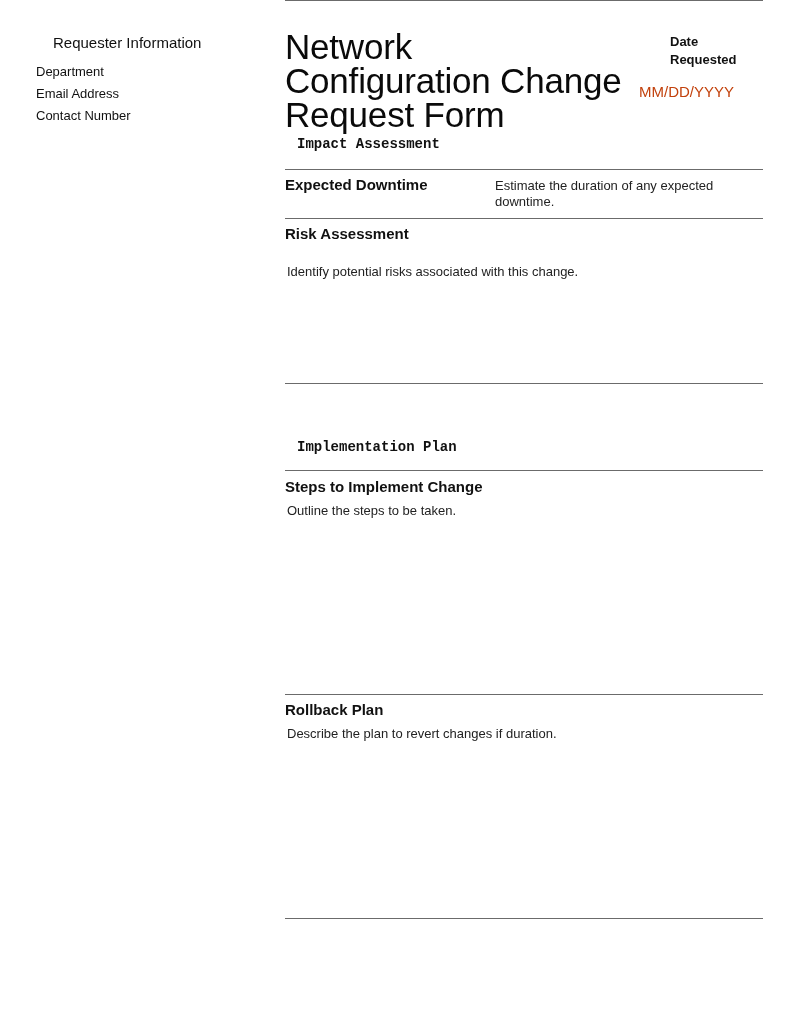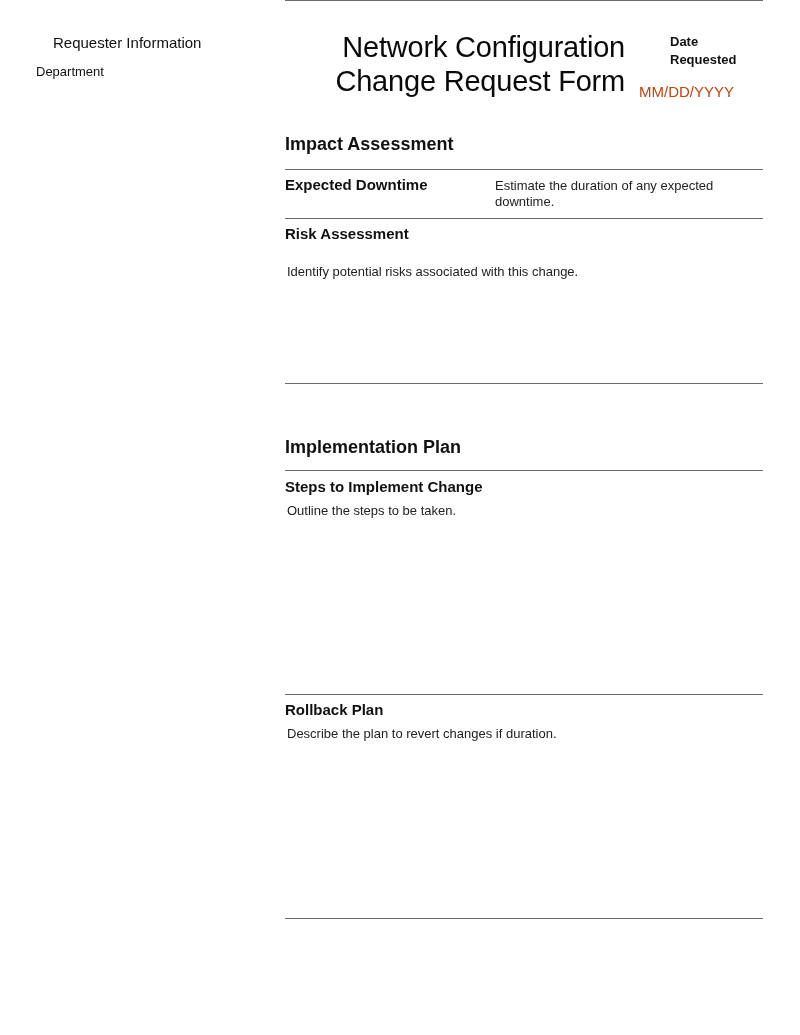--- a/index.html
+++ b/index.html
@@ -7,37 +7,39 @@
   body { position: relative; font-family: "Liberation Sans", sans-serif; color: #111111; }
 
   .sidebar { position: absolute; left: 36px; top: 33px; width: 220px; }
   .sidebar-title { font-size: 15px; font-weight: normal; color: #111; margin-left: 17px; line-height: 20px; }
   .sidebar-list { margin-top: 8px; }
   .sidebar-field { font-size: 13px; line-height: 22px; color: #111; }
 
   .main { position: absolute; left: 285px; top: 0; width: 478px; }
   .top-rule { position: absolute; left: 0; top: 0; width: 478px; height: 1px; background: #6b6b6b; }
 
-  .title { position: absolute; left: 0; top: 30px; width: 340px; font-size: 29px; line-height: 34px; font-weight: normal; color: #0a0a0a; letter-spacing: -0.2px; text-align: right; }
+  .title { position: absolute; left: 0; top: 30px; width: 340px; font-size: 35px; line-height: 34px; font-weight: normal; color: #0a0a0a; letter-spacing: -0.2px; }
   .date-block { position: absolute; left: 354px; top: 33px; }
   .date-label { font-size: 13px; line-height: 18px; color: #111; font-weight: bold; font-weight: 600; padding-left: 31px; }
   .date-value { font-size: 15px; line-height: 18px; color: #c2410c; margin-top: 14px; }
 
-  .section-heading { position: absolute; left: 0; font-size: 18px; line-height: 22px; color: #111; }
+  .section-heading { position: absolute; left: 12px; font-size: 14px; line-height: 22px; color: #111; font-family: Liberation Mono, monospace; }
   .rule { position: absolute; left: 0; width: 478px; height: 1px; background: #6b6b6b; }
   .field-label { position: absolute; left: 0; font-size: 15px; line-height: 16px; color: #111; font-weight: bold; }
   .field-hint { position: absolute; font-size: 13px; line-height: 16px; color: #222; }
 </style>
 </head>
 <body>
 
 <aside class="sidebar">
   <h2 class="sidebar-title">Requester Information</h2>
   <div class="sidebar-list">
     <div class="sidebar-field">Department</div>
+    <div class="sidebar-field">Email Address</div>
+    <div class="sidebar-field">Contact Number</div>
   </div>
 </aside>
 
 <main class="main">
   <div class="top-rule"></div>
 
   <h1 class="title">Network Configuration Change Request Form</h1>
 
   <div class="date-block">
     <div class="date-label">Date Requested</div>

